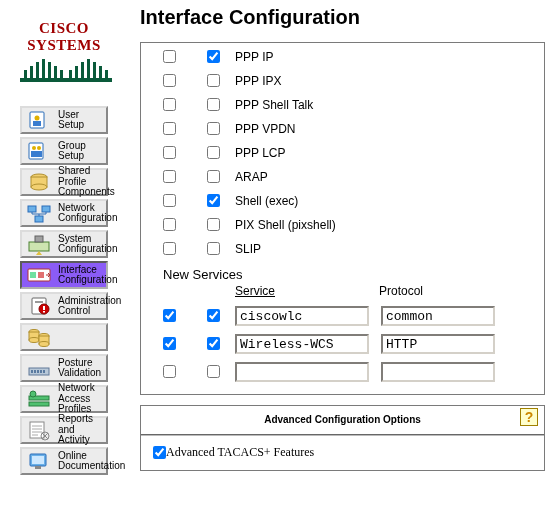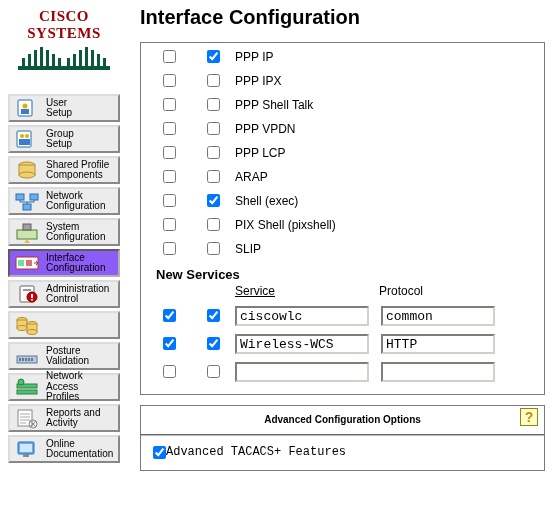--- a/index.html
+++ b/index.html
@@ -7,21 +7,21 @@
     margin: 0;
     font-family: Arial, sans-serif;
     font-size: 11px;
     color: #000;
     background: #fff;
     width: 553px;
   }
   .layout { display: flex; }
   .left {
     width: 128px;
-    padding: 8px;
+    padding: 20px;
     flex-shrink: 0;
   }
   .logo {
     margin-bottom: 24px;
     text-align: center;
   }
   .logo .brand {
     font-family: "Times New Roman", serif;
     font-size: 15px;
     font-weight: bold;
@@ -70,23 +70,23 @@
   .panel + .panel { margin-top: 10px; }
   .chk-row {
     display: flex;
     align-items: center;
     height: 24px;
   }
   .col-a { width: 44px; text-align: center; }
   .col-b { width: 44px; text-align: center; }
   .col-label { flex: 1; font-size: 12px; font-family: Verdana, Arial, sans-serif; }
   .section-title {
-    font-weight: bold;
+    font-weight: normal;
     font-size: 13px;
-    margin: 6px 0 2px 9px;
+    margin: 6px 0 2px 16px;
     font-family: Verdana, Arial, sans-serif;
   }
   .ns-head {
     display: flex;
     font-size: 12px;
     font-family: Verdana, Arial, sans-serif;
     margin: 0 0 4px 0;
   }
   .ns-head .svc { margin-left: 88px; width: 144px; text-decoration: underline; }
   .ns-head .proto { width: 110px; }
@@ -130,21 +130,21 @@
     text-align: center;
     line-height: 16px;
     cursor: pointer;
   }
   .adv-hr {
     border: 0; border-top: 2px groove #bbb;
     margin: 4px -6px 6px -6px;
   }
   .adv-row { display:flex; align-items:center; height:20px; padding-left:6px; }
   .adv-row input { margin-right: 6px; }
-  .adv-row .lbl { font-size: 12px; font-family: Liberation Mono, monospace; }
+  .adv-row .lbl { font-size: 12px; font-family: Liberation Serif, serif; }
   input[type=checkbox] { margin:0; width:13px; height:13px; }
 </style>
 </head>
 <body>
 
 <div class="layout">
   <div class="left">
     <div class="logo">
       <div class="brand">CISCO SYSTEMS</div>
       <svg width="92" height="26">

